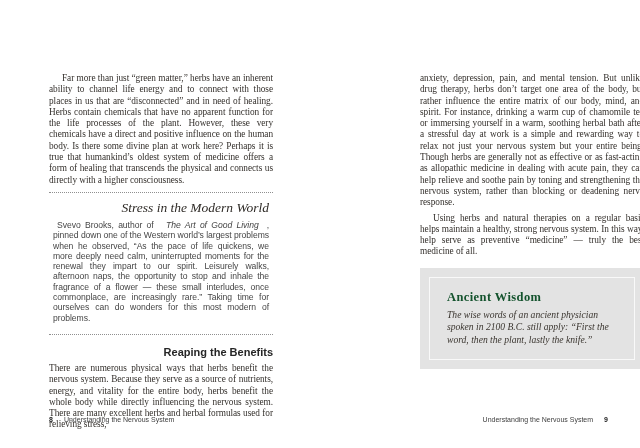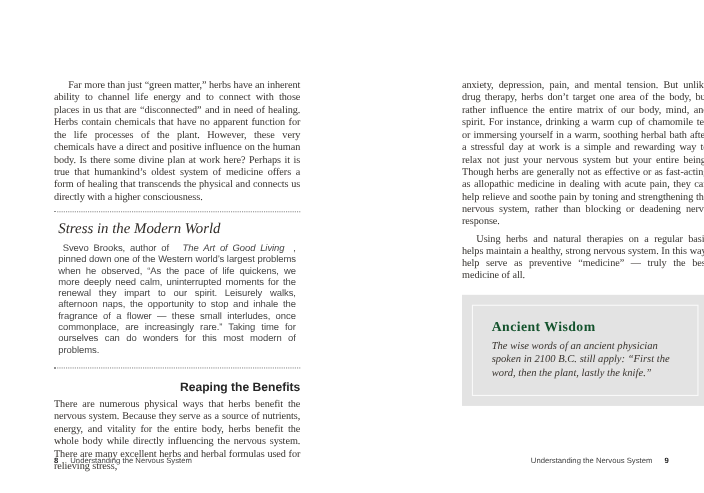--- a/index.html
+++ b/index.html
@@ -29,21 +29,21 @@
     border-top: 1px dotted #8f8f8f;
     border-bottom: 1px dotted #8f8f8f;
     padding: 3px 0 7px 0;
   }
   .sidebar-title {
     font-family: "Liberation Serif", serif;
     font-style: italic;
     font-weight: 500;
     font-size: 13.5px;
     line-height: 16px;
-    text-align: left;
+    text-align: right;
     color: #2e2a26;
     margin-bottom: 2px;
   }
   .sidebar-body {
     font-family: "Liberation Sans", sans-serif;
     font-size: 8.6px;
     line-height: 10.3px;
     color: #454545;
     text-align: justify;
     letter-spacing: -0.05px;

